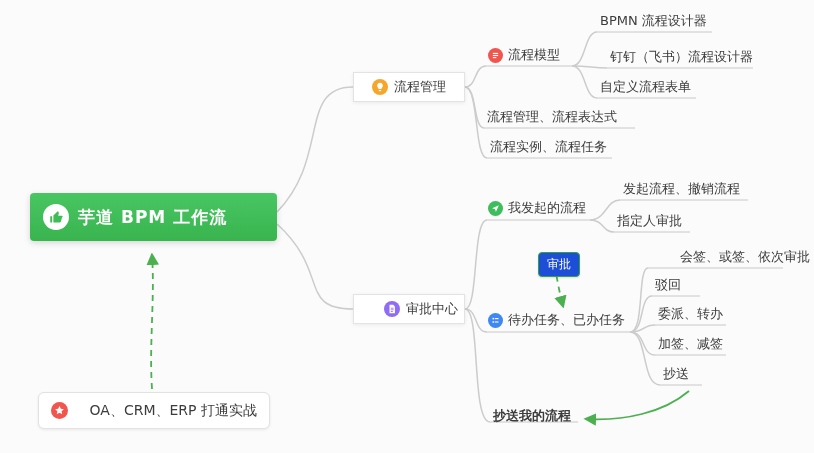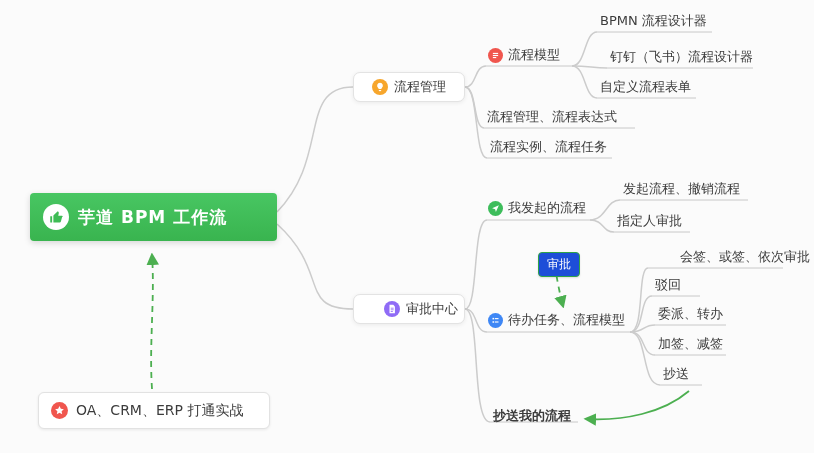--- a/index.html
+++ b/index.html
@@ -21,21 +21,21 @@
     box-shadow:0 2px 6px rgba(0,0,0,0.15);
   }
   .root-node .root-label{color:#fff;font-size:17px;font-weight:600;letter-spacing:1px;white-space:nowrap;}
   .root-icon{
     width:26px;height:26px;border-radius:50%;background:#fff;flex:none;
     display:inline-flex;align-items:center;justify-content:center;
   }
 
   .node-box{
     position:absolute;display:flex;align-items:center;justify-content:center;gap:6px;
-    background:#fff;border:1px solid #E3E3E3;border-radius:7px;
+    background:#fff;border:1px solid #E3E3E3;border-radius:0;
     box-shadow:0 1px 4px rgba(0,0,0,0.07);
     font-size:13px;color:#3C3C3C;box-sizing:border-box;white-space:nowrap;text-align:right;
   }
 
   .topic{
     position:absolute;display:flex;align-items:center;gap:5px;height:20px;
     font-size:13px;color:#3C3C3C;white-space:nowrap;
   }
 
   .icon-circle{
@@ -47,21 +47,21 @@
   .rel-badge{
     position:absolute;background:#1d4ed8;border:1px solid #2FA447;color:#fff;
     font-size:12px;padding:3px 8px;border-radius:4px;white-space:nowrap;
     box-shadow:0 1px 2px rgba(0,0,0,0.12);
   }
 
   .note-node{
     position:absolute;display:flex;align-items:center;gap:8px;
     background:#fff;border:1px solid #E2E2E2;border-radius:6px;
     box-shadow:0 1px 3px rgba(0,0,0,0.08);
-    padding:0 12px;box-sizing:border-box;font-size:14px;color:#3C3C3C;white-space:nowrap;
+    padding:0 12px;box-sizing:border-box;font-size:14px;color:#3C3C3C;white-space:nowrap;justify-content:space-between;
   }
 </style>
 </head>
 <body>
 
 <div class="canvas">
 
   <svg class="lines" width="814" height="453" viewBox="0 0 814 453">
     <defs>
       <marker id="arrow-green" viewBox="0 0 10 10" refX="8" refY="5" markerWidth="7" markerHeight="7" orient="auto-start-reverse">
@@ -192,21 +192,21 @@
 
   <div class="topic" style="left:488px;top:310px;">
     <span class="icon-circle small" style="background:#3E87F5;">
       <svg width="9" height="9" viewBox="0 0 24 24">
           <rect x="4" y="5" width="4" height="4" fill="#fff"></rect>
           <rect x="10" y="5.5" width="10" height="3" fill="#fff"></rect>
           <rect x="4" y="14" width="4" height="4" fill="#fff"></rect>
           <rect x="10" y="14.5" width="10" height="3" fill="#fff"></rect>
         </svg>
     </span>
-    <span>待办任务、流程模型</span>
+    <span>待办任务、已办任务</span>
   </div>
 
   <div class="topic" style="left:680px;top:247px;">
     <span>会签、或签、依次审批</span>
   </div>
 
   <div class="topic" style="left:655px;top:275px;">
     <span>驳回</span>
   </div>
 

